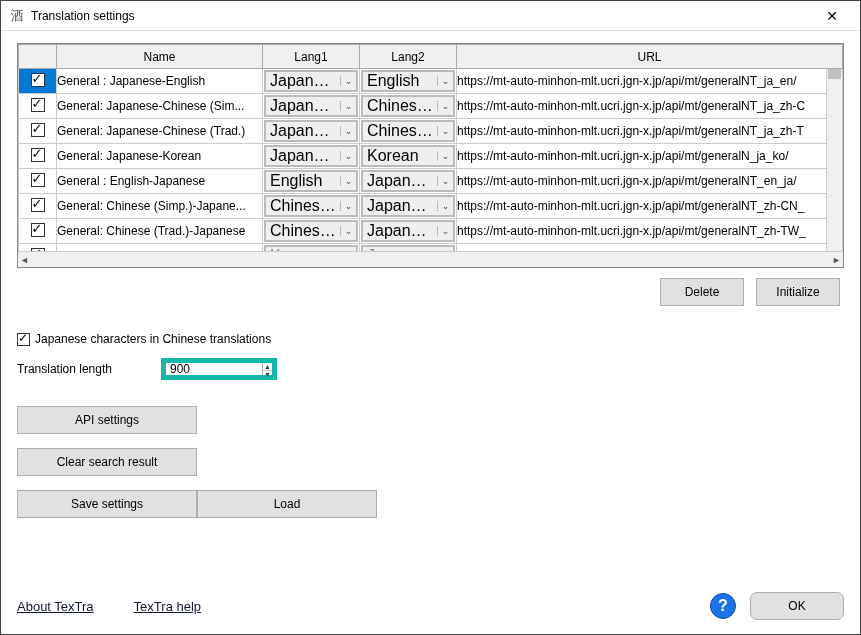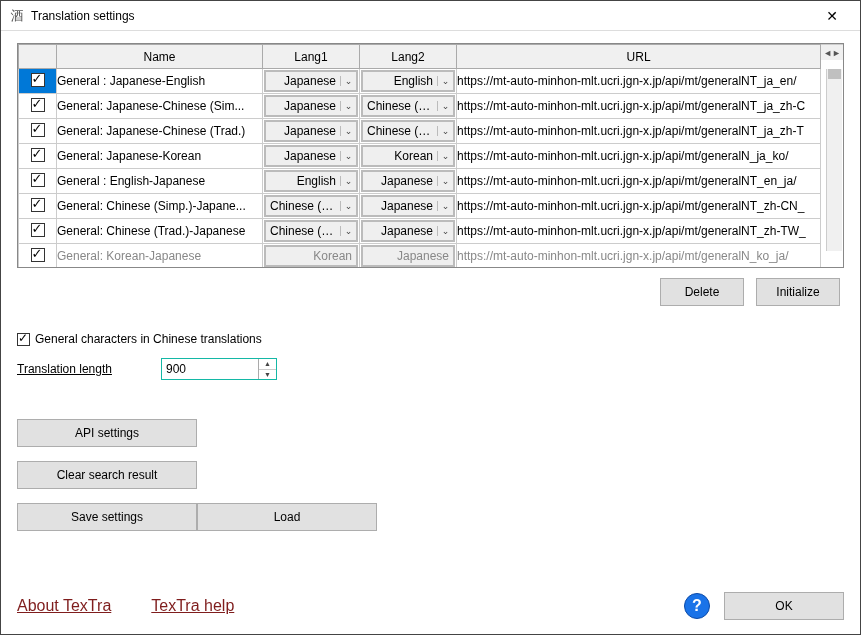--- a/index.html
+++ b/index.html
@@ -4,65 +4,65 @@
   <style>
     * { box-sizing: border-box; margin: 0; padding: 0; }
     body { font-family: "Segoe UI", Arial, sans-serif; font-size: 12px; background: #fff; color: #000; }
     .window { width: 861px; height: 635px; border: 1px solid #444; position: relative; background: #fff; }
     .titlebar { height: 30px; display: flex; align-items: center; padding: 0 8px; border-bottom: 1px solid #ddd; }
     .titlebar-icon { width: 16px; height: 16px; margin-right: 6px; display:flex;align-items:center;justify-content:center;font-size:13px;color:#555;}
     .titlebar-text { flex: 1; font-size: 12px; }
     .close-btn { width: 40px; height: 28px; display: flex; align-items: center; justify-content: center; font-size: 14px; }
     .content { padding: 12px 16px; }
     .section-label { font-size: 12px; margin-bottom: 8px; margin-top:4px; }
-    .grid-wrap { border: 1px solid #888; position: relative; height: 225px; display:flex;flex-direction:row; }
+    .grid-wrap { border: 1px solid #888; position: relative; height: 225px; display:flex;flex-direction:column; }
     .grid-scroll { overflow: hidden; flex:1; position:relative; }
     .grid { width: 100%; border-collapse: collapse; table-layout: fixed; }
     .grid th { background: #f0f0f0; border: 1px solid #aaa; font-weight: normal; padding: 4px 6px; font-size:12px; height:24px; }
     .grid td { border: 1px solid #ccc; padding: 0; height: 24px; font-size:12px; vertical-align:middle; }
     .col-check { width: 38px; }
     .col-name { width: 206px; }
     .col-lang { width: 97px; }
     .col-url { }
     .chk-cell { text-align:center; }
     .chk-cell.selected { background:#0078d7; }
     .chk-box { width:14px;height:14px;display:inline-block;border:1px solid #333;background:#fff;position:relative;}
     .chk-box.checked::after { content:"✓"; position:absolute; top:-3px;left:0px;font-size:13px;color:#000;}
     .name-cell { padding-left:6px; white-space:nowrap; overflow:hidden; text-overflow:ellipsis; }
     .dd-cell { position:relative; padding:0; }
     .dd-inner { display:flex; align-items:center; border:2px solid #bbb; background:#efefef; height:22px; margin:1px;}
-    .dd-text { flex:1; padding:0 4px; white-space:nowrap; overflow:hidden; text-overflow:ellipsis;font-size:12px;text-align:right; }
+    .dd-text { flex:1; padding:0 4px; white-space:nowrap; overflow:hidden; text-overflow:ellipsis;font-size:16px; }
     .dd-arrow { width:16px; text-align:center; border-left:1px solid #bbb; font-size:9px; color:#444;}
     .url-cell { padding-left:6px; white-space:nowrap; overflow:hidden; }
     .vscroll { position:absolute; right:1px; top:25px; bottom:16px; width:16px; background:#f0f0f0; border-left:1px solid #ccc;}
     .vscroll-thumb { position:absolute; top:0; left:1px; right:1px; height:10px; background:#c0c0c0;}
     .hscroll { height:16px; background:#f0f0f0; border-top:1px solid #ccc; display:flex; align-items:center; justify-content:space-between; padding:0 2px;}
     .hscroll-arrow { font-size:9px;color:#555;}
     .btn { background:#e1e1e1; border:1px solid #adadad; padding:6px 30px; font-size:12px; min-height:28px; display:inline-flex;align-items:center;justify-content:center;}
     .row-btns-right { display:flex; justify-content:flex-end; gap:12px; margin-top:10px; padding-right:4px;}
     .row-btns-right .btn { width:84px; }
     .chk-row { display:flex; align-items:center; gap:5px; margin-top:26px; }
     .inline-chk { width:13px;height:13px;border:1px solid #333;display:inline-block;position:relative;}
     .inline-chk.checked::after{content:"✓";position:absolute;top:-3px;left:0;font-size:12px;}
     .len-row { display:flex; align-items:center; gap:6px; margin-top:12px;}
-    .len-label { width:138px;text-decoration:underline;}
-    .spin { display:flex; border:1px solid #14b8a6; height:22px; width:116px; background:#fff;}
+    .len-label { width:138px;}
+    .spin { display:flex; border:5px solid #14b8a6; height:22px; width:116px; background:#fff;}
     .spin input { border:none; width:96px; padding:0 4px; font-size:12px; outline:none;}
     .spin-arrows { width:18px; border-left:1px solid #aaa; display:flex;flex-direction:column;}
     .spin-arrows span { flex:1; display:flex;align-items:center;justify-content:center;font-size:7px;color:#444;border-bottom:1px solid #ccc;}
     .spin-arrows span:last-child{border-bottom:none;}
-    .btn-stack { margin-top:39px;}
+    .btn-stack { margin-top:26px;}
     .btn-stack .btn { width:180px; margin-bottom:14px; display:block; text-align:center;}
     .btn-pair { display:flex; }
     .btn-pair .btn { width:180px;}
     .footer { position:absolute; bottom:14px; left:16px; right:16px; display:flex; align-items:center;}
-    .link { color:#7f1d1d; text-decoration:underline; font-size:16px; margin-right:40px;}
+    .link { color:#0f172a; text-decoration:underline; font-size:13px; margin-right:40px;}
     .footer-btns { margin-left:auto; display:flex; gap:14px; align-items:center;}
     .help-icon { width:26px;height:26px;border-radius:50%;background:#1a73e8;color:#fff;display:flex;align-items:center;justify-content:center;font-weight:bold;font-size:16px;border:1px solid #0b4aa8;}
-    .footer-btns .btn { width:120px;}
+    .footer-btns .btn { width:94px;border-radius:7px;}
     .partial-row td { color:#888;}
     .partial-row .url-cell, .partial-row .name-cell { color:#888; }
   </style>
 </head>
 <body>
 
 <div class="window">
   <div class="titlebar">
     <span class="titlebar-icon">酒</span>
     <span class="titlebar-text">Translation settings</span>
@@ -237,21 +237,21 @@
       </div>
     </div>
 
     <div class="row-btns-right">
       <button class="btn">Delete</button>
       <button class="btn">Initialize</button>
     </div>
 
     <div class="chk-row">
       <span class="inline-chk checked"></span>
-      <span>General characters in Chinese translations</span>
+      <span>Japanese characters in Chinese translations</span>
     </div>
 
     <div class="len-row">
       <span class="len-label">Translation length</span>
       <div class="spin">
         <input type="text" value="900" style="">
         <div class="spin-arrows">
           <span>▲</span>
           <span>▼</span>
         </div>

